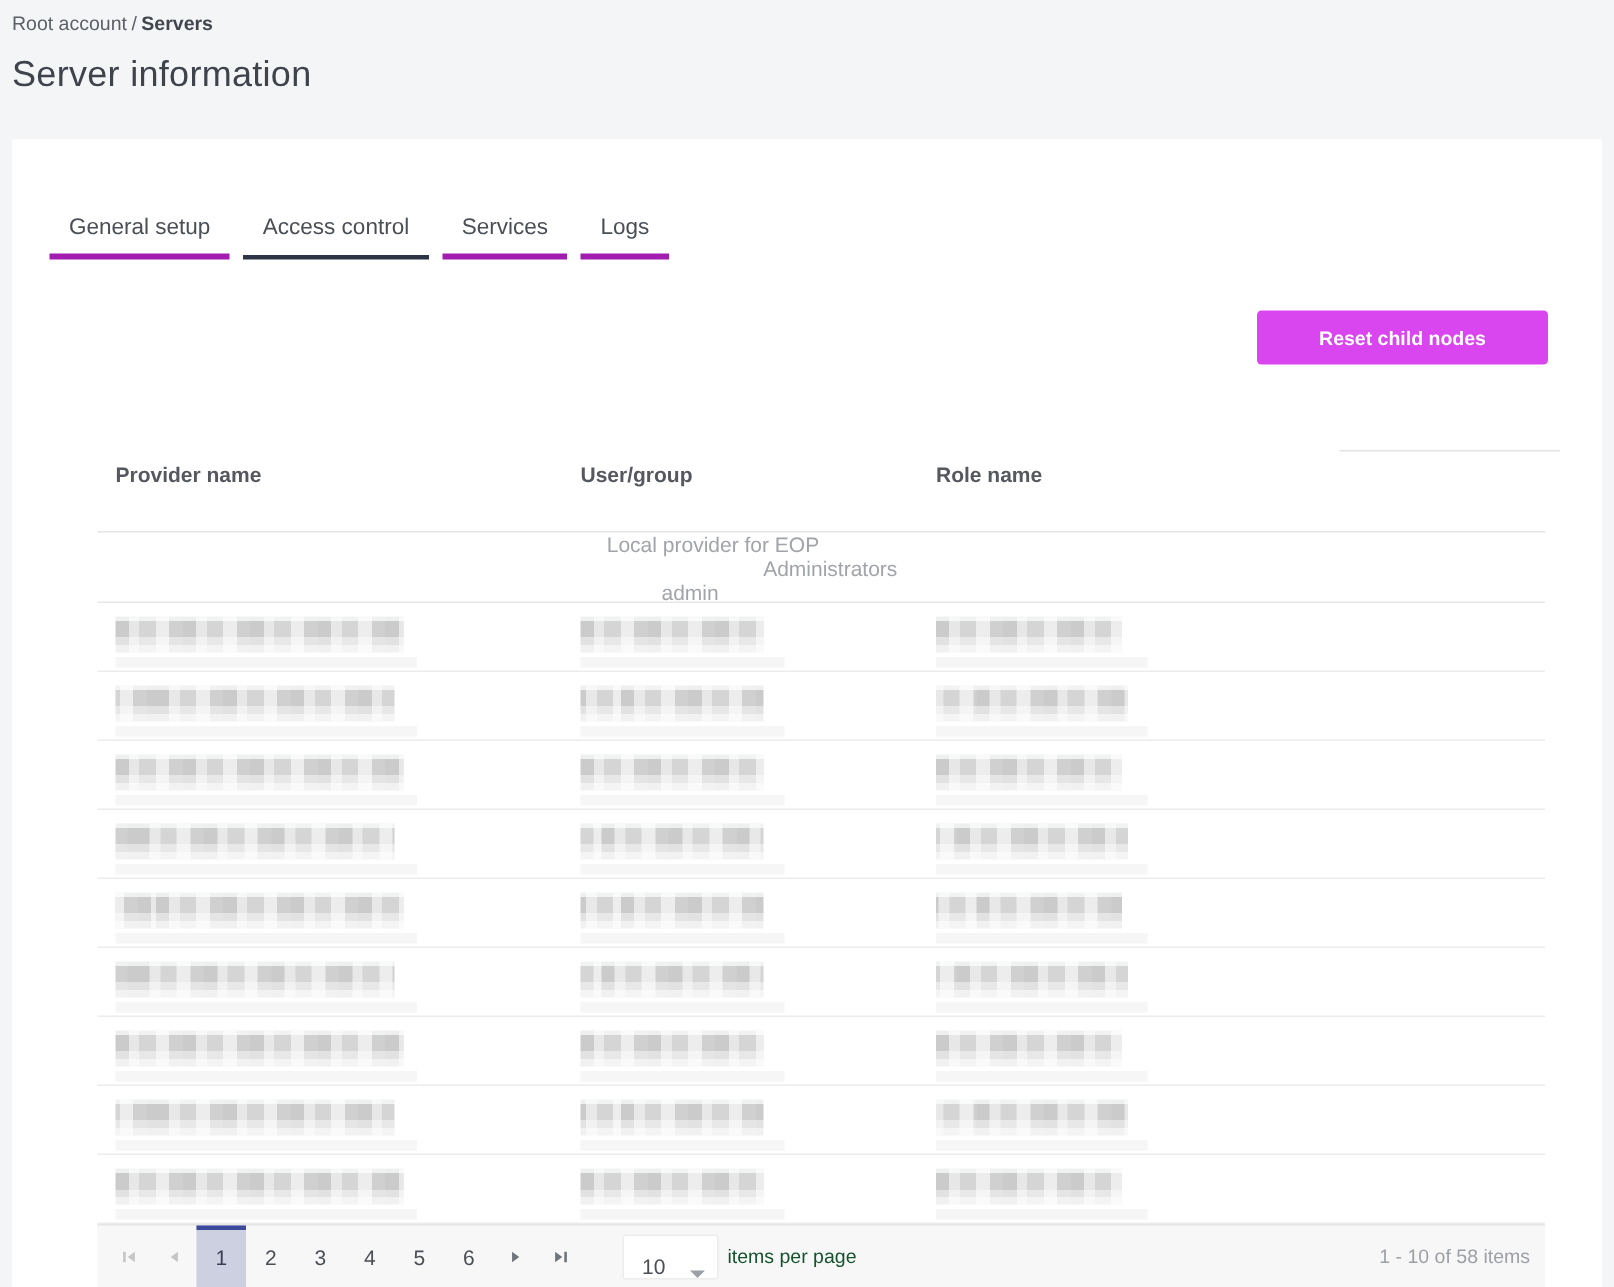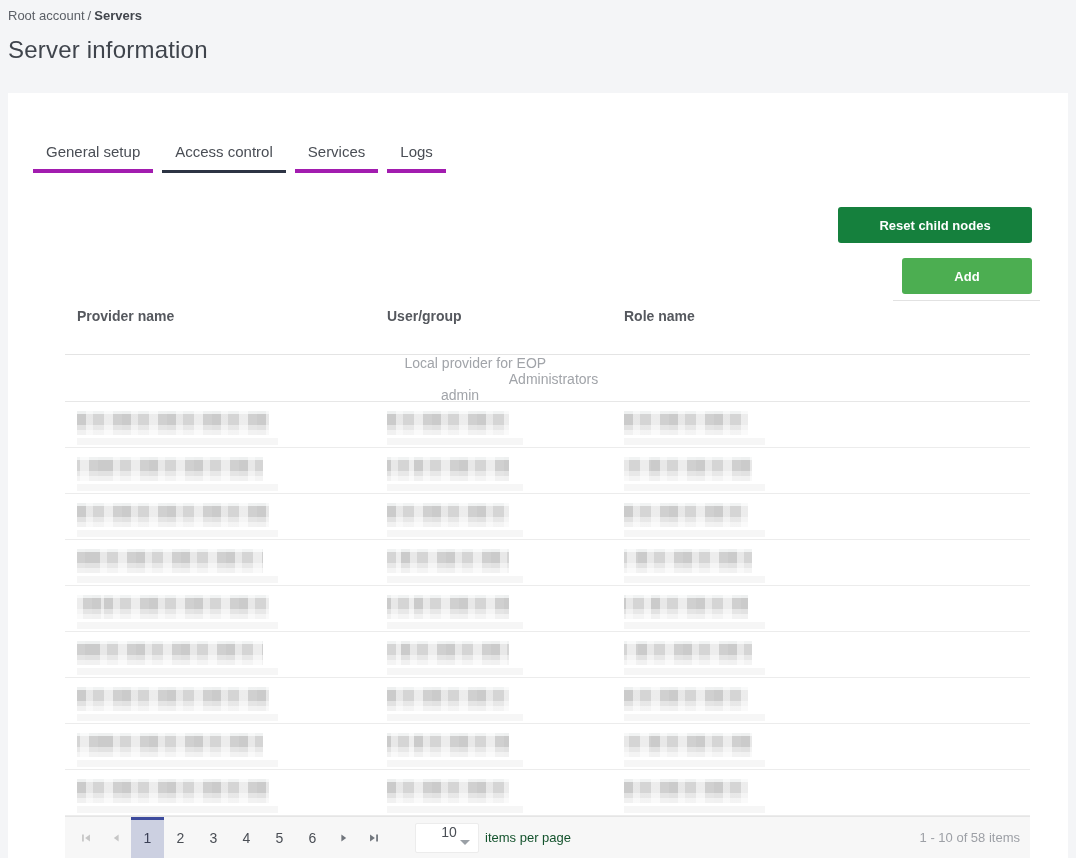--- a/index.html
+++ b/index.html
@@ -49,21 +49,21 @@
   
   .btn {
     display:block;
     border:none; border-radius:3px;
     color:#ffffff; font-weight:bold; font-size:13px;
     font-family:"Liberation Sans", sans-serif;
     height:36px; cursor:pointer;
   }
   .btn-reset {
     position:absolute; right:36px; top:114px;
-    width:194px; background:#15803d;
+    width:194px; background:#d946ef;
   }
   .btn-add {
     position:absolute; right:36px; top:165px;
     width:130px; background:#4cae51;
   }
   .toolbar-line {
     position:absolute; right:28px; top:207px; width:147px;
     border-top:1px solid #e2e2e2;
   }
 
@@ -136,24 +136,24 @@
   .page-num.selected {
     background:#ccd0e1;
     border-top:3px solid #3d4b9d;
     line-height:37px;
     color:#3a3f55;
   }
   .pagesize {
     margin-left:26px;
     width:64px; height:30px;
     background:#ffffff; border:1px solid #ececec; border-radius:2px;
-    display:flex; align-items:center;
+    display:flex; align-items:flex-end;
     padding:0 8px 0 12px;
     cursor:pointer;
-    color:#4a4e55; font-size:14px;flex-direction:column;
+    color:#4a4e55; font-size:14px;
   }
   .pagesize .caret {
     margin-left:auto;
     width:0; height:0;
     border-left:5px solid transparent;
     border-right:5px solid transparent;
     border-top:5px solid #9aa0a6;
   }
   .pager-label { margin-left:6px; color:#14532d; }
   .pager-spacer { flex:1; }
@@ -171,21 +171,20 @@
 <div class="card">
 
   <div class="tabs">
     <div class="tab">General setup</div>
     <div class="tab active">Access control</div>
     <div class="tab">Services</div>
     <div class="tab">Logs</div>
   </div>
 
   <button class="btn btn-reset">Reset child nodes</button>
-  <button class="btn btn-add">Add</button>
   <div class="toolbar-line"></div>
 
   <div class="grid">
 
     <div class="grid-header">
       <div class="cell c1">Provider name</div>
       <div class="cell c2">User/group</div>
       <div class="cell c3">Role name</div>
     </div>
 

